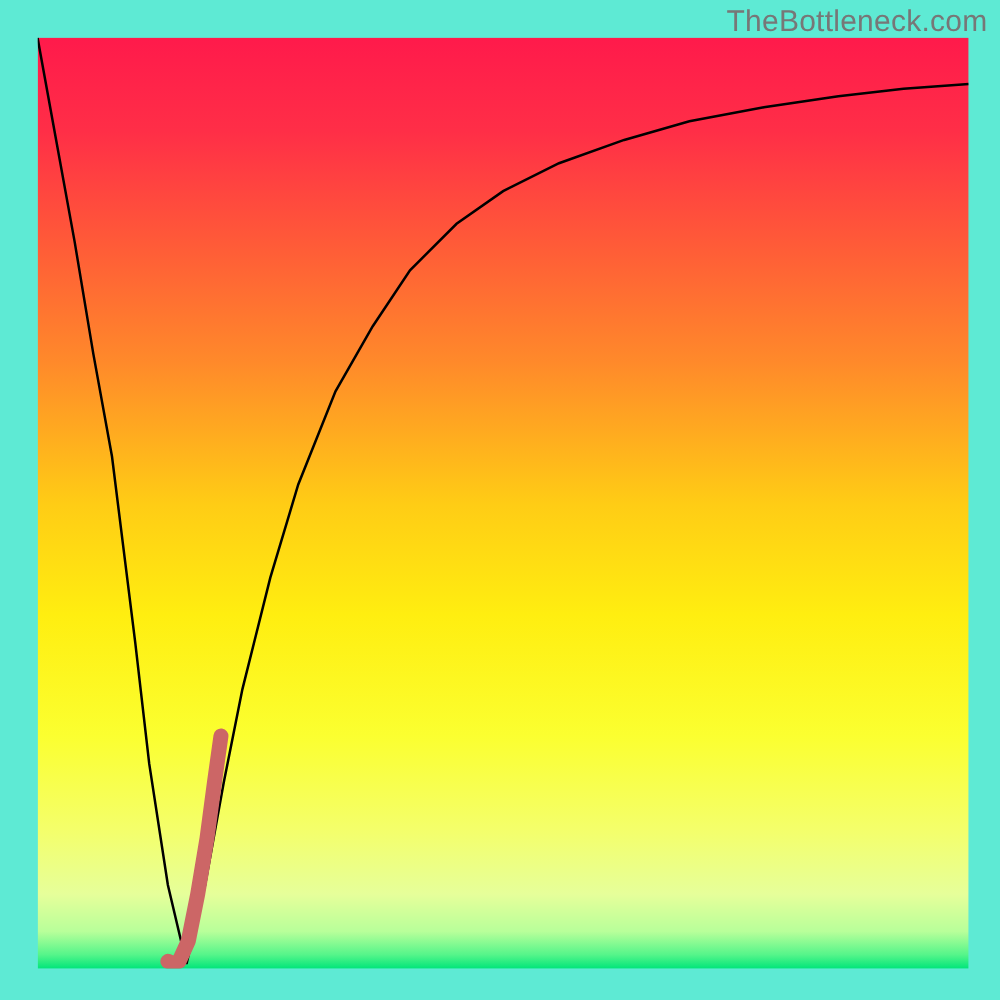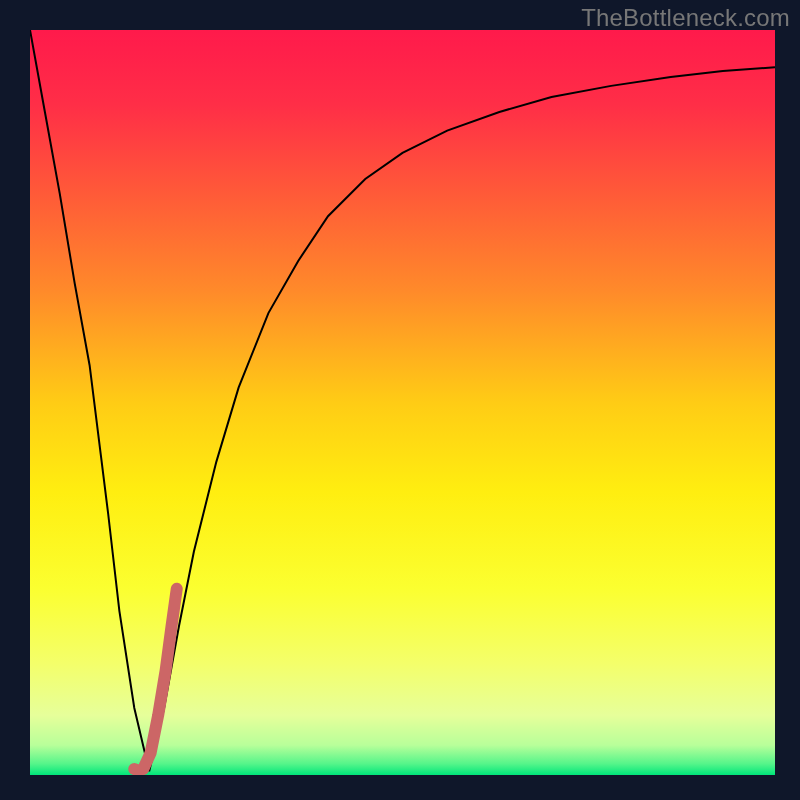--- a/index.html
+++ b/index.html
@@ -10,21 +10,21 @@
     background: #000;
     overflow: hidden;
     font-family: Arial, Helvetica, sans-serif;
   }
   .frame {
     position: absolute;
     left: 0;
     top: 0;
     width: 800px;
     height: 800px;
-    background: #0f172a;
+    background: #5eead4;
   }
   .plot-area {
     position: absolute;
     left: 30px;
     top: 30px;
     width: 745px;
     height: 745px;
     overflow: hidden;
   }
   .gradient {

